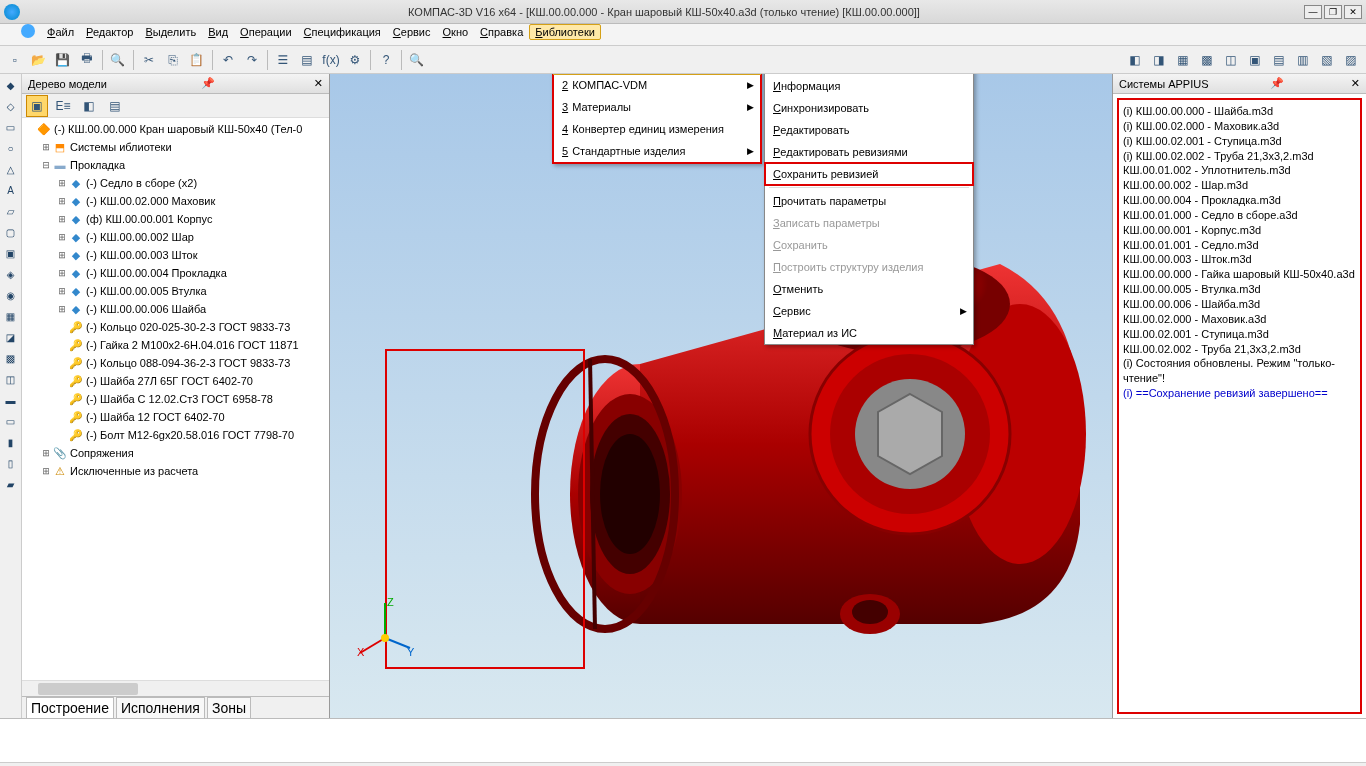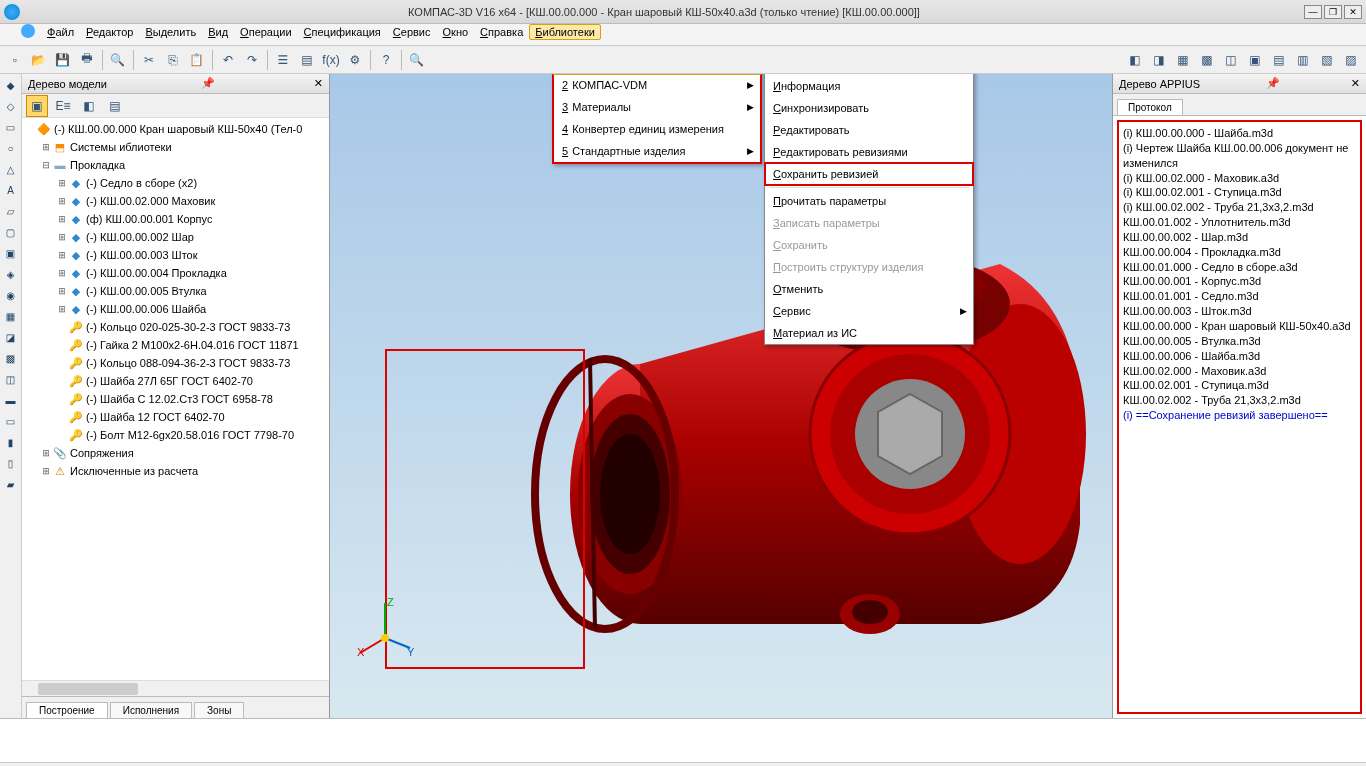--- a/index.html
+++ b/index.html
@@ -21,21 +21,21 @@
 .leftcol .lbtn { width: 18px; height: 18px; display: flex; align-items: center; justify-content: center; cursor: pointer; font-size: 10px; color: #246; }
 .treepanel { width: 308px; background: #fff; border-right: 1px solid #999; display: flex; flex-direction: column; }
 .panel-hdr { height: 20px; background: linear-gradient(#f4f4f4,#e0e0e0); border-bottom: 1px solid #bbb; display: flex; align-items: center; padding: 0 6px; font-size: 11px; }
 .panel-hdr .close { margin-left: auto; cursor: pointer; }
 .tree-tb { height: 24px; background: #f0f0f0; border-bottom: 1px solid #ddd; display: flex; align-items: center; padding: 0 4px; gap: 4px; }
 .tree-body { flex: 1; overflow: auto; padding: 2px; }
 .tree-node { display: flex; align-items: center; height: 18px; white-space: nowrap; cursor: pointer; }
 .tw { display: inline-block; width: 12px; text-align: center; color: #666; font-size: 9px; }
 .ti { display: inline-block; width: 16px; text-align: center; margin-right: 2px; }
 .tree-tabs { height: 22px; background: #f0f0f0; border-top: 1px solid #bbb; display: flex; align-items: flex-end; padding: 0 4px; gap: 2px; }
-.tree-tabs .ttab { padding: 2px 12px; border: 1px solid #bbb; border-bottom: none; background: #f8f8f8; cursor: pointer; font-size: 10px; }
+.tree-tabs .ttab { padding: 2px 4px; border: 1px solid #bbb; border-bottom: none; background: #f8f8f8; cursor: pointer; font-size: 14px; }
 .tree-tabs .ttab.active { background: #fff; }
 .viewport { flex: 1; position: relative; background: linear-gradient(#a8c8e8, #d8e8f0); overflow: hidden; }
 .model { position: absolute; left: 150px; top: 110px; width: 700px; height: 500px; }
 .axis { position: absolute; left: 25px; bottom: 60px; width: 60px; height: 60px; }
 .red-rect { position: absolute; border: 2px solid #d00; }
 .dropdown { position: absolute; background: #fff; border: 1px solid #888; box-shadow: 2px 2px 4px rgba(0,0,0,0.3); }
 .dditem { height: 22px; display: flex; align-items: center; padding: 0 22px 0 8px; cursor: pointer; position: relative; }
 .dditem.disabled { color: #999; }
 .dditem .arrow { position: absolute; right: 6px; font-size: 9px; }
 .dditem .num { text-decoration: underline; margin-right: 4px; }
@@ -336,46 +336,43 @@
         <div class="dditem disabled"><span style="text-decoration:underline">С</span>охранить</div>
         <div class="dditem disabled"><span style="text-decoration:underline">П</span>остроить структуру изделия</div>
         <div class="dditem"><span style="text-decoration:underline">О</span>тменить</div>
         <div class="dditem"><span style="text-decoration:underline">С</span>ервис<span class="arrow">▶</span></div>
         <div class="dditem"><span style="text-decoration:underline">М</span>атериал из ИС</div>
       </div>
   </div>
 
   <div class="rightpanel">
     <div class="panel-hdr">
-      <span>Дерево APPIUS</span>
+      <span>Системы APPIUS</span>
       <span style="margin-left:auto;margin-right:4px">📌</span>
       <span class="close">✕</span>
     </div>
-    <div class="proto-tab">
-      <div class="ptab">Протокол</div>
-    </div>
     <div class="proto-body" id="protobody">
         <div>(i) КШ.00.00.000 - Шайба.m3d</div>
-        <div>(i) Чертеж Шайба КШ.00.00.006 документ не изменился</div>
         <div class="bold">(i) КШ.00.02.000 - Маховик.a3d</div>
         <div class="bold">(i) КШ.00.02.001 - Ступица.m3d</div>
         <div class="bold">(i) КШ.00.02.002 - Труба 21,3х3,2.m3d</div>
         <div class="bold">КШ.00.01.002 - Уплотнитель.m3d</div>
         <div class="bold">КШ.00.00.002 - Шар.m3d</div>
         <div class="bold">КШ.00.00.004 - Прокладка.m3d</div>
         <div class="bold">КШ.00.01.000 - Седло в сборе.a3d</div>
         <div class="bold">КШ.00.00.001 - Корпус.m3d</div>
         <div class="bold">КШ.00.01.001 - Седло.m3d</div>
         <div class="bold">КШ.00.00.003 - Шток.m3d</div>
-        <div class="bold">КШ.00.00.000 - Кран шаровый КШ-50х40.a3d</div>
+        <div class="bold">КШ.00.00.000 - Гайка шаровый КШ-50х40.a3d</div>
         <div class="bold">КШ.00.00.005 - Втулка.m3d</div>
         <div class="bold">КШ.00.00.006 - Шайба.m3d</div>
         <div class="bold">КШ.00.02.000 - Маховик.a3d</div>
         <div class="bold">КШ.00.02.001 - Ступица.m3d</div>
         <div class="bold">КШ.00.02.002 - Труба 21,3х3,2.m3d</div>
+        <div>(i) Состояния обновлены. Режим "только-чтение"!</div>
         <div class="blue">(i) ==Сохранение ревизий завершено==</div>
       </div>
   </div>
 </div>
 
 <div class="bottombar"></div>
 <div class="statusbar">
   
 </div>
 

